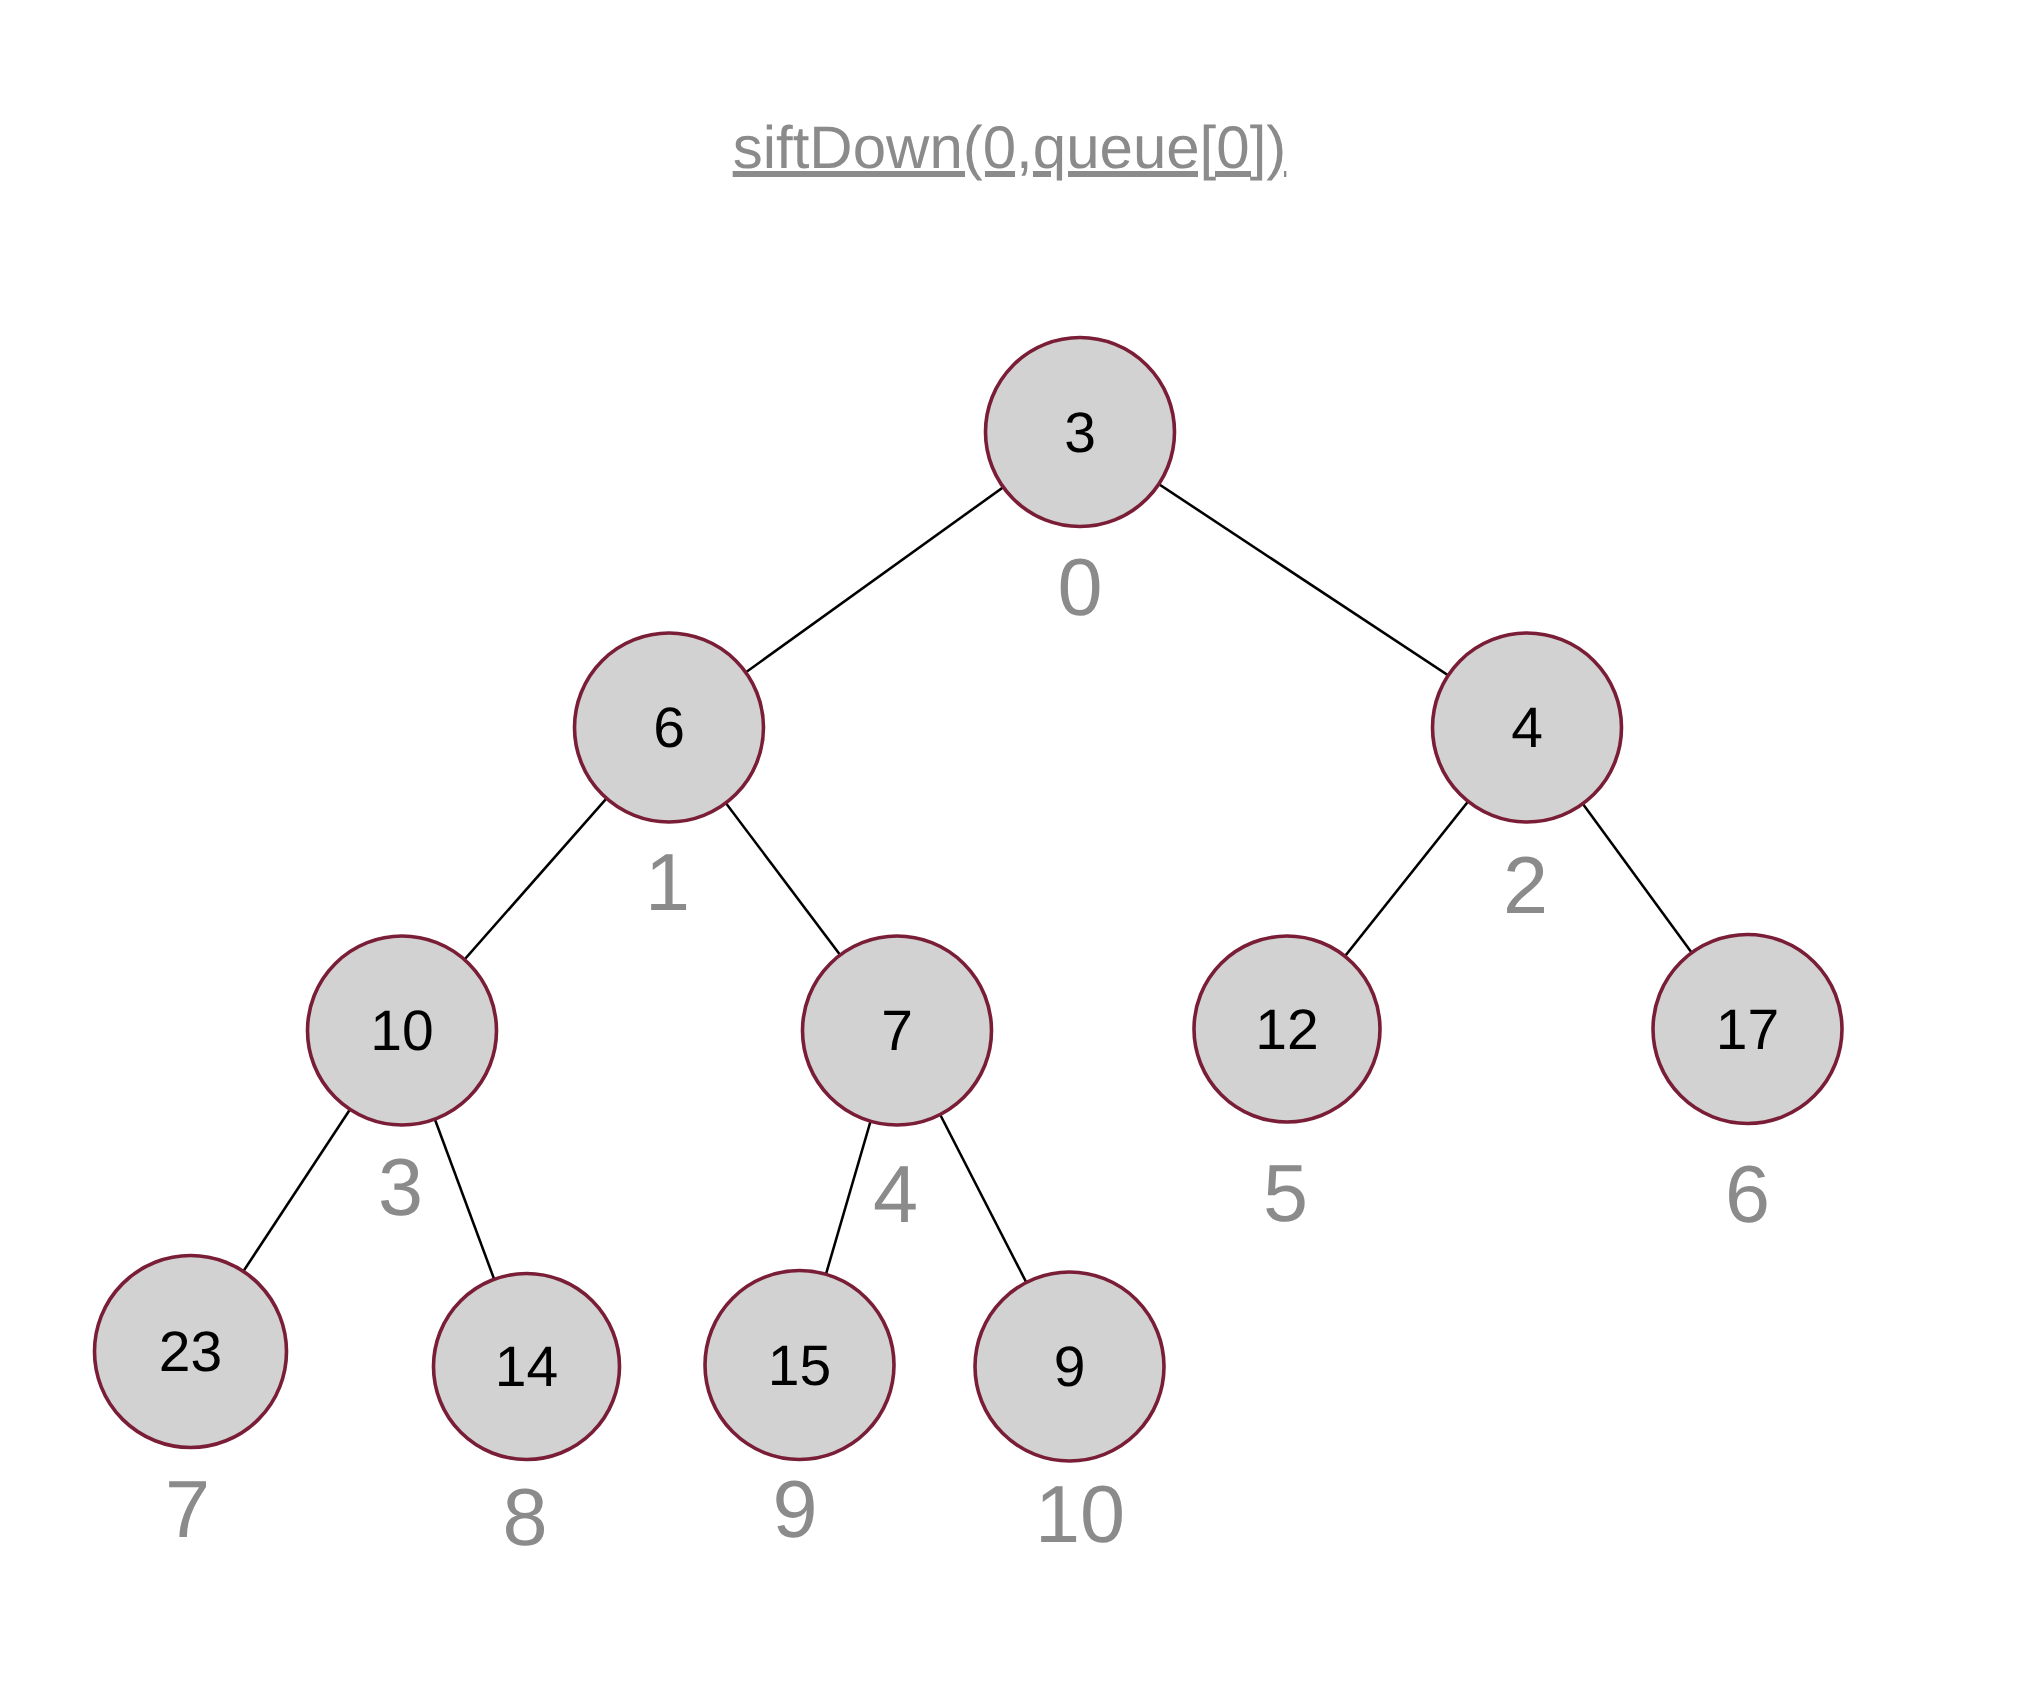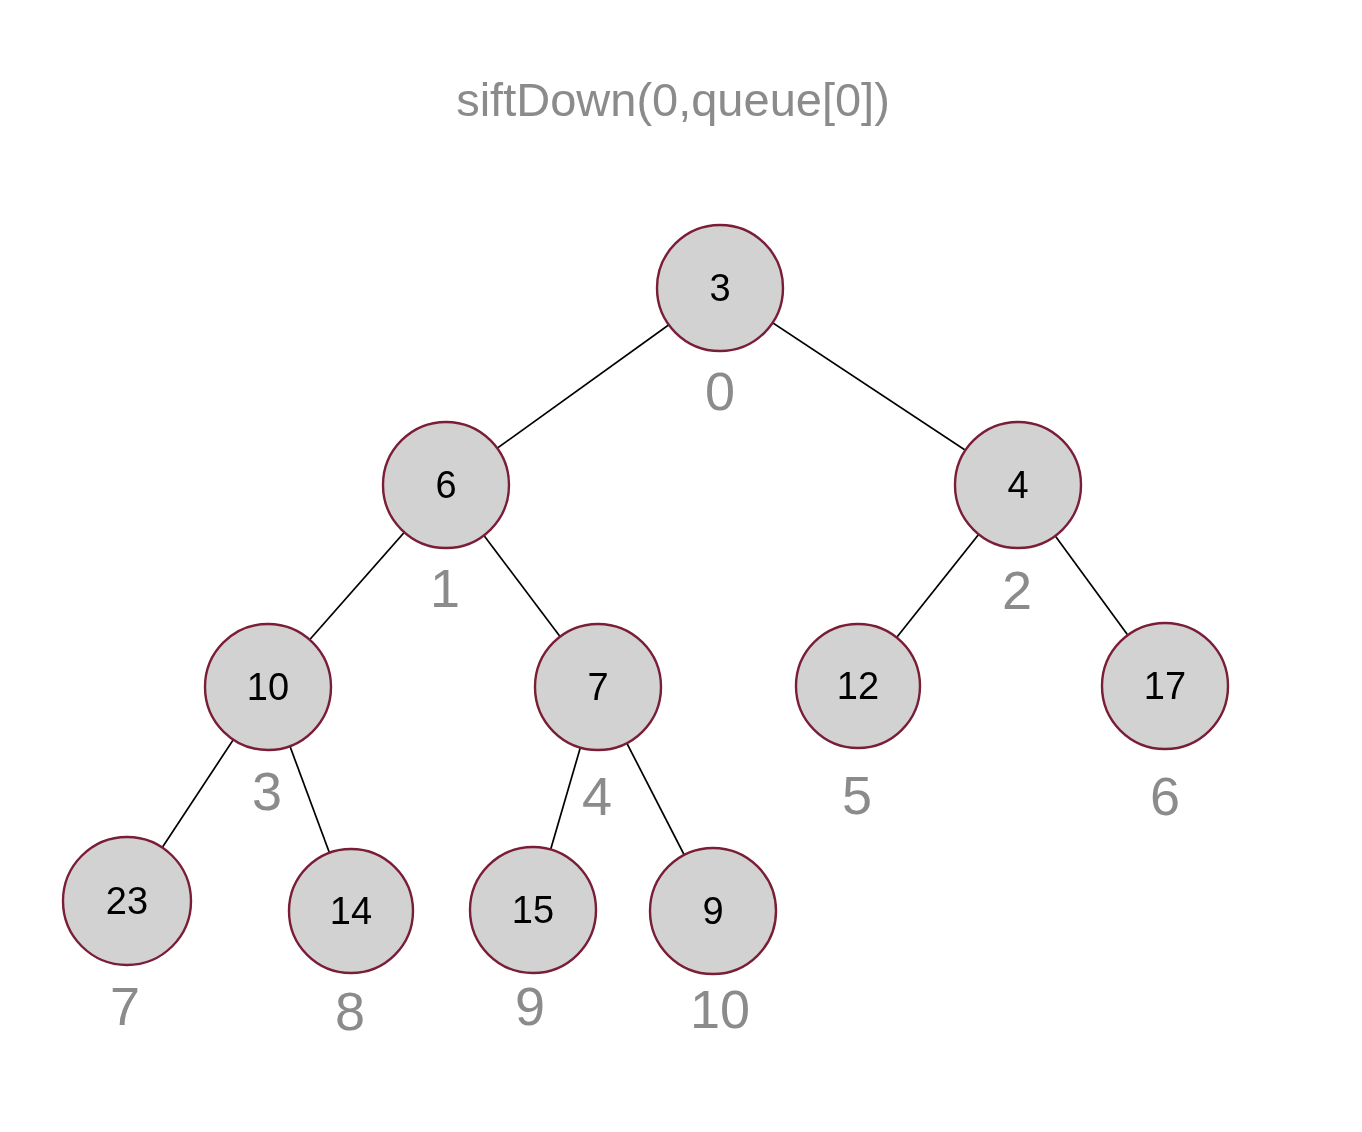--- a/index.html
+++ b/index.html
@@ -14,23 +14,24 @@
     height: 1132px;
     background: #ffffff;
     overflow: hidden;
   }
   #diagram-title {
     position: absolute;
     top: 76px;
     left: 0;
     width: 1346px; 
     text-align: center;
-    font-size: 47px;
+    font-size: 40px;
     line-height: 47px;
     letter-spacing: 0px;
+    text-decoration: underline;
   }
   #tree-svg {
     position: absolute;
     top: 0;
     left: 0;
   }
   .node-value {
     font-family: "Liberation Sans", "DejaVu Sans", sans-serif;
     font-size: 38px;
   }

